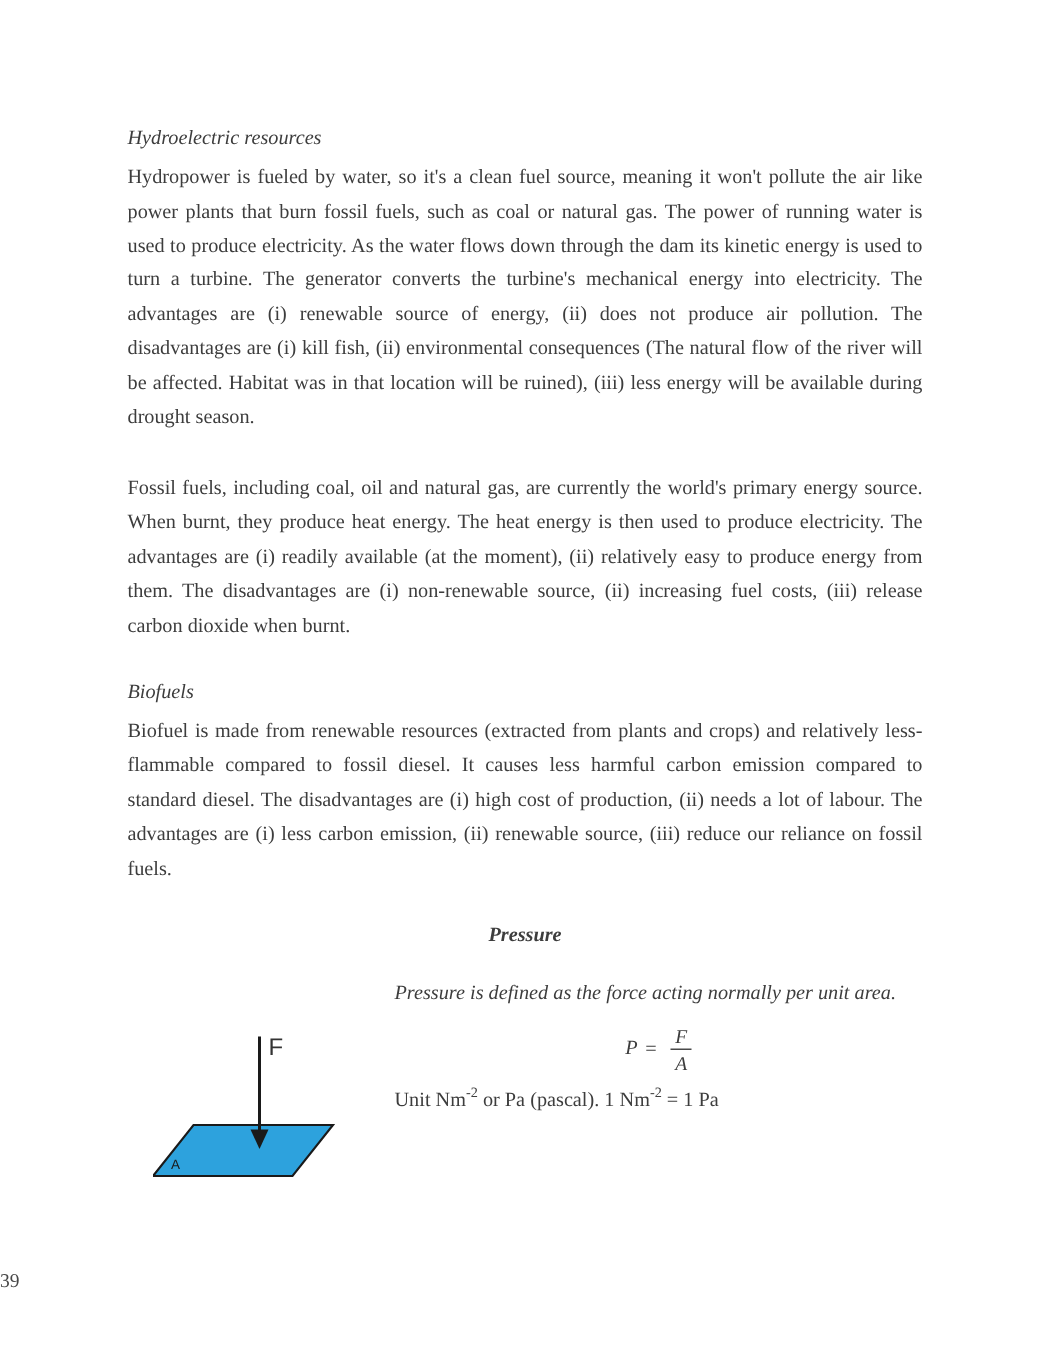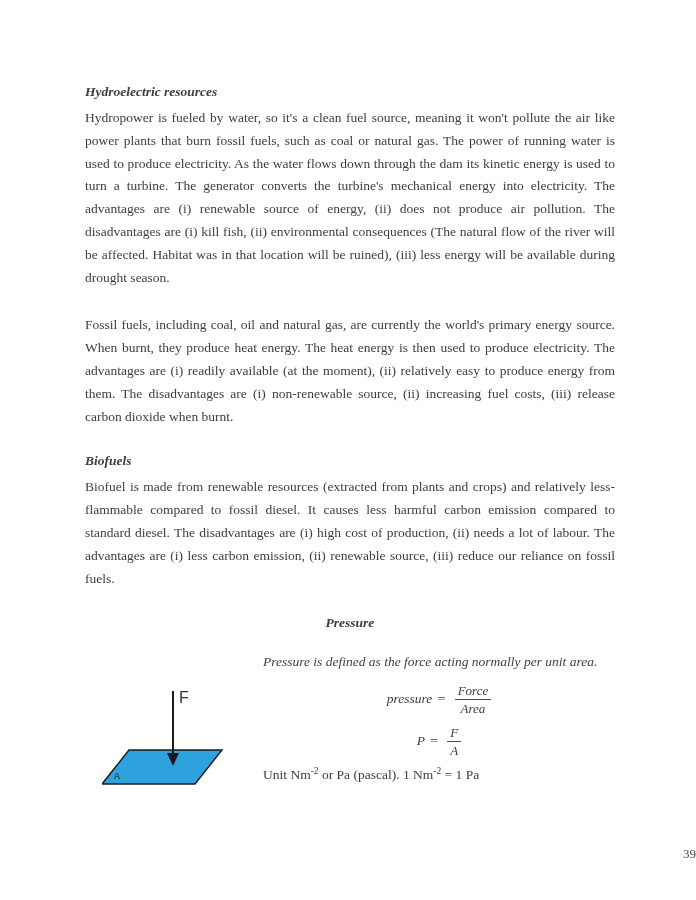--- a/index.html
+++ b/index.html
@@ -14,21 +14,21 @@
     position: relative;
     width: 696px; height: 900px;
     background: #ffffff;
     padding: 84px 81px 0 85px;
     overflow: hidden;
   }
   .sec { margin-bottom: 25px; }
   .sec h3 {
     font-size: 13.5px;
     font-style: italic;
-    font-weight: bold;
+    font-weight: normal;
     margin: 0 0 7px 0;
   }
   .sec p {
     font-size: 13.5px;
     line-height: 22.8px;
     text-align: justify;
     margin: 0;
   }
   .pressure-title {
     text-align: center;
@@ -83,24 +83,23 @@
   }
   .unit-line sup {
     font-size: 9.5px;
     vertical-align: super;
     line-height: 0;
   }
   .page-number {
     position: absolute;
     bottom: 38px; left: 0;
     width: 100%;
-    text-align: right;
+    text-align: left;
     font-size: 13px;
     color: #474747;
-    padding-left: 44px;
   }
   .f-label {
     font-family: "Liberation Sans", sans-serif;
     font-size: 16px;
     fill: #333333;
   }
   .a-label {
     font-family: "Liberation Sans", sans-serif;
     font-size: 9px;
     fill: #1a1a1a;
@@ -134,28 +133,20 @@
     <svg class="diagram" width="126" height="110" viewBox="0 0 126 110">
       <polygon points="27,65 120,65 93,99 0,99" stroke="#1a1a1a" stroke-width="1.4" fill="#2da2dd"></polygon>
       <line x1="71" y1="6" x2="71" y2="70" stroke="#1a1a1a" stroke-width="2"></line>
       <polygon points="65,68 77,68 71,81" fill="#1a1a1a"></polygon>
       <text class="f-label" x="77" y="18">F</text>
       <text class="a-label" x="12" y="94">A</text>
     </svg>
 
     <div class="formula-col">
       <div class="formula">
-        <span>pressure</span>
-        <span class="eq">=</span>
-        <span class="frac">
-          <span class="num">Force</span>
-          <span class="den">Area</span>
-        </span>
-      </div>
-      <div class="formula">
         <span>P</span>
         <span class="eq">=</span>
         <span class="frac">
           <span class="num">F</span>
           <span class="den">A</span>
         </span>
       </div>
       <div class="unit-line">
         <span>Unit Nm</span><sup>-2</sup><span> or Pa (pascal). 1 Nm</span><sup>-2</sup><span> = 1 Pa</span>
       </div>

